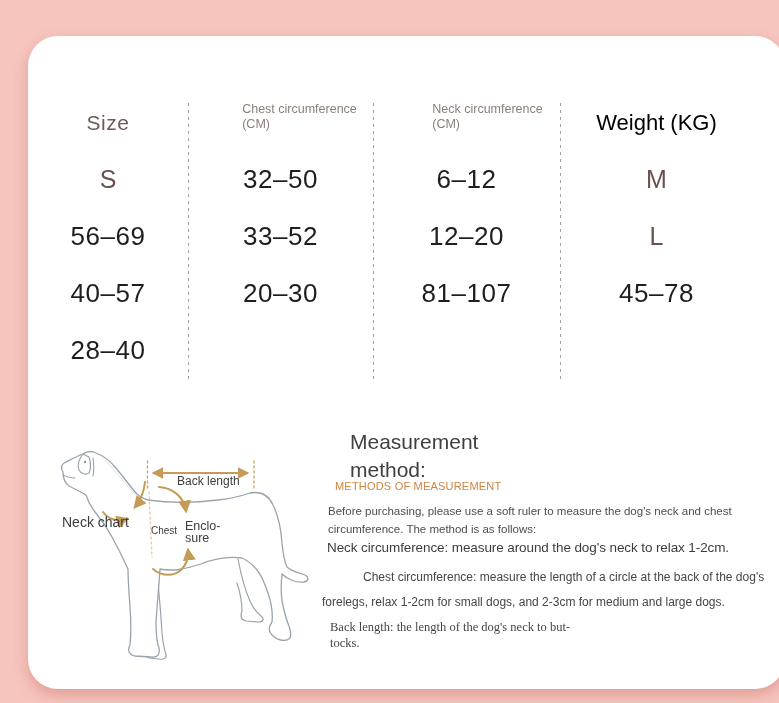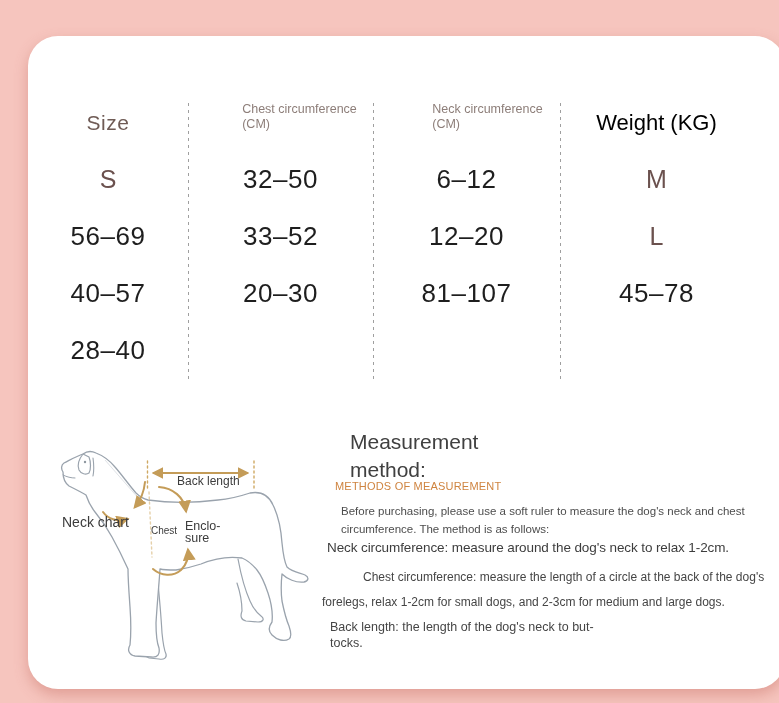--- a/index.html
+++ b/index.html
@@ -48,31 +48,31 @@
   .m-title{
     position:absolute;left:302px;top:392px;
     font-size:21px;line-height:1.33;color:#404040;margin-left:20px;
   }
   .m-subtitle{
     position:absolute;left:307px;top:444px;
     font-size:11px;font-weight:normal;letter-spacing:.2px;color:#cf8440;
   }
   .m-intro{
     position:absolute;left:300px;top:466px;width:420px;
-    font-size:11.5px;line-height:1.6;color:#4d4d4d;margin-left:13px;
+    font-size:11.5px;line-height:1.6;color:#4d4d4d;
   }
   .m-neck{
     position:absolute;left:299px;top:504px;width:425px;
     font-size:13.5px;color:#3d3d3d;letter-spacing:-.1px;
   }
   .m-chest1{position:absolute;left:297px;top:534px;font-size:12px;color:#454545;margin-left:38px;}
   .m-chest2{position:absolute;left:294px;top:559px;font-size:12px;color:#454545;}
   .m-back{
     position:absolute;left:302px;top:583px;width:300px;
-    font-size:12.5px;line-height:1.3;color:#454545;
+    font-size:12.5px;line-height:1.3;color:#454545;font-family:Liberation Serif, serif;
   }
 </style>
 </head>
 <body>
 
 <div class="card">
 
   <div class="size-table">
 
     <div class="cell hdr-size">Size</div>

